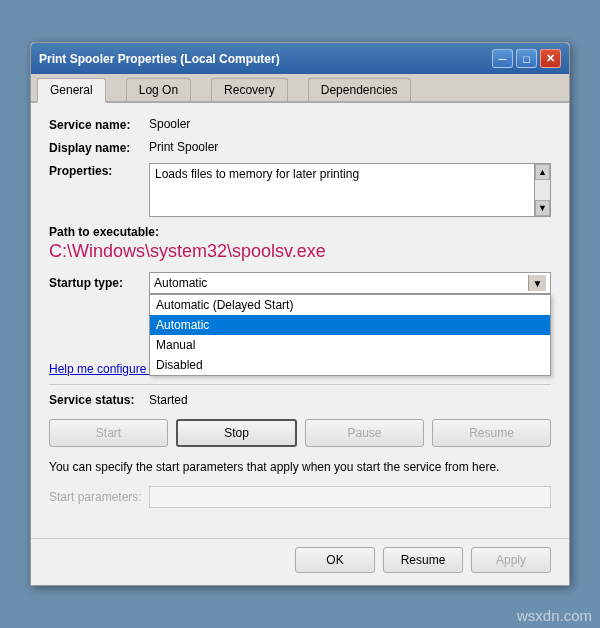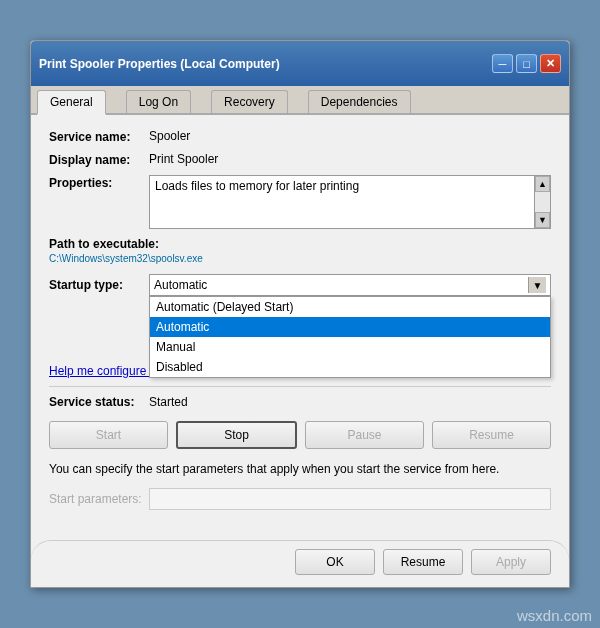--- a/index.html
+++ b/index.html
@@ -16,21 +16,21 @@
     .window {
       width: 540px;
       background: #f0f0f0;
       border: 1px solid #999;
       box-shadow: 2px 2px 8px rgba(0,0,0,0.4);
       border-radius: 4px 4px 0 0;
     }
     .title-bar {
       background: linear-gradient(to bottom, #4a7eb5, #2a5fa5);
       color: white;
-      padding: 13px 8px;
+      padding: 6px 8px;
       display: flex;
       align-items: center;
       justify-content: space-between;
       border-radius: 4px 4px 0 0;
       font-size: 12px;
       font-weight: 600;
     }
     .title-bar-buttons {
       display: flex;
       gap: 3px;
@@ -135,22 +135,22 @@
     }
     .path-section {
       margin-bottom: 10px;
     }
     .path-label {
       font-weight: 600;
       color: #000;
       margin-bottom: 2px;
     }
     .path-value {
-      color: #0369a1;
-      font-size: 10px;
+      color: #be185d;
+      font-size: 18px;
     }
     .startup-row {
       display: flex;
       align-items: center;
       margin-bottom: 15px;
       position: relative;
     }
     .startup-label {
       width: 100px;
       font-weight: 600;
@@ -269,21 +269,20 @@
       padding: 2px 4px;
       font-size: 12px;
     }
     .bottom-buttons {
       display: flex;
       justify-content: flex-end;
       gap: 8px;
       padding: 8px 18px 12px;
       border-top: 1px solid #ccc;
       background: #f0f0f0;
-      border-radius: 20px;
     }
     .bottom-btn {
       width: 80px;
       height: 26px;
       background: linear-gradient(to bottom, #f5f5f5, #e0e0e0);
       border: 1px solid #aaa;
       border-radius: 3px;
       font-size: 12px;
       cursor: pointer;
       color: #000;

